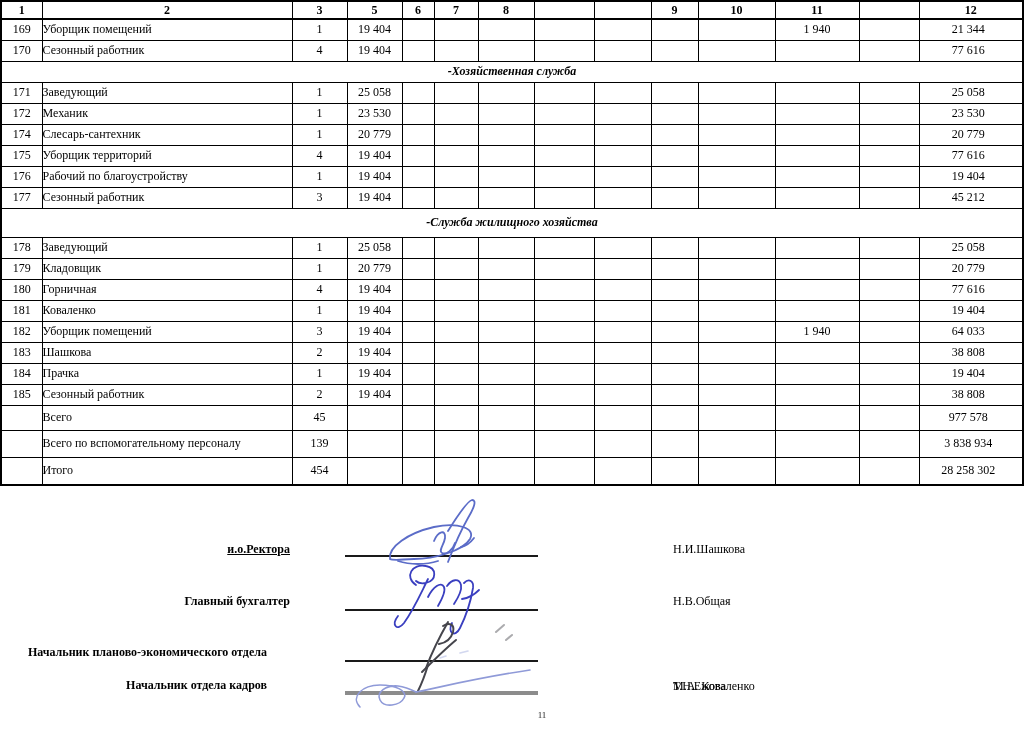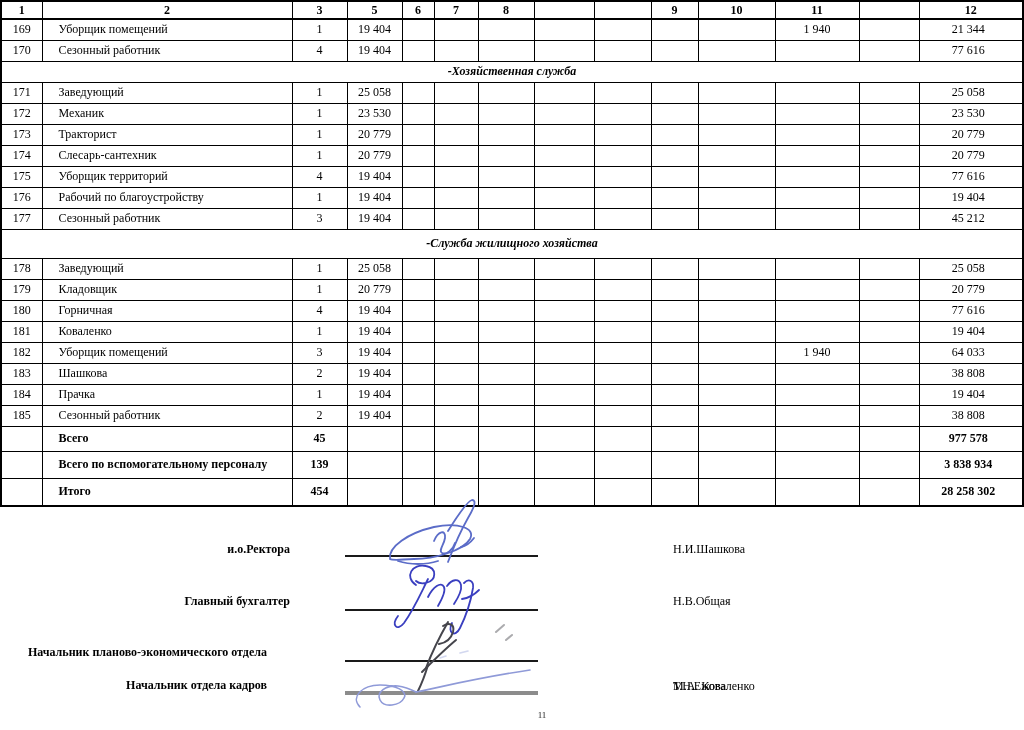--- a/index.html
+++ b/index.html
@@ -10,31 +10,31 @@
   
   table.staff{position:absolute;left:0;top:0;width:1022px;
     border-collapse:collapse;table-layout:fixed;border:2px solid #000;}
   .staff th,.staff td{border:1px solid #000;font-size:12px;line-height:1.05;
     padding:0 3px;overflow:hidden;white-space:nowrap;vertical-align:middle;}
   .staff thead tr{height:18px;}
   .staff thead th{font-weight:bold;text-align:center;border-bottom:2px solid #000;padding:0;}
   .staff tbody tr{height:21px;}
   td.col-c1,td.col-c3,td.col-c5,td.col-c6,td.col-c7,td.col-c8,
   td.col-b1,td.col-b2,td.col-c9,td.col-c10,td.col-c11,td.col-b3{text-align:center;}
-  td.col-c2{text-align:left;padding-left:16px;margin-top:12px;}
+  td.col-c2{text-align:left;padding-left:0;margin-top:12px;}
   td.col-c12{text-align:center;padding-right:8px;}
   tr.row-section td{font-weight:bold;font-style:italic;text-align:center;padding-left:3px;}
-  tr.row-total td{font-weight:bold;}
+  tr.row-total td{font-weight:normal;}
 
   
   .sig-label{position:absolute;left:0;text-align:right;font-weight:bold;font-size:12px;}
   .sig-name{position:absolute;left:673px;font-size:12px;}
   .sig-line{position:absolute;left:345px;width:193px;height:0;border-top:2px solid #1a1a1a;}
   .sig-line.gray{border-top:4px solid #8c8c8c;}
-  .lbl0{top:542px;width:290px;} .lbl1{top:594px;width:290px;}
+  .lbl0{top:542px;width:290px;text-decoration:underline;} .lbl1{top:594px;width:290px;}
   .lbl2{top:645px;width:267px;} .lbl3{top:678px;width:267px;}
   .lin0{top:555px;} .lin1{top:609px;} .lin2{top:660px;} .lin3{top:691px;}
   .nam0{top:542px;} .nam1{top:594px;} .nam2{top:679px;} .nam3{top:679px;}
   .ink{position:absolute;left:300px;top:495px;}
   .ink path{fill:none;stroke-linecap:round;stroke-linejoin:round;}
 
   .page-number{position:absolute;left:512px;top:710px;width:60px;
     font-size:9px;text-align:center;color:#222;}
 </style>
 </head>
@@ -139,36 +139,20 @@
           <td class="col-c8"></td>
           <td class="col-b1"></td>
           <td class="col-b2"></td>
           <td class="col-c9"></td>
           <td class="col-c10"></td>
           <td class="col-c11"></td>
           <td class="col-b3"></td>
           <td class="col-c12">23 530</td>
         </tr>
         <tr class="row-data" style="height: 21px;">
-          <td class="col-c1">173</td>
-          <td class="col-c2">Тракторист</td>
-          <td class="col-c3">1</td>
-          <td class="col-c5">20 779</td>
-          <td class="col-c6"></td>
-          <td class="col-c7"></td>
-          <td class="col-c8"></td>
-          <td class="col-b1"></td>
-          <td class="col-b2"></td>
-          <td class="col-c9"></td>
-          <td class="col-c10"></td>
-          <td class="col-c11"></td>
-          <td class="col-b3"></td>
-          <td class="col-c12">20 779</td>
-        </tr>
-        <tr class="row-data" style="height: 21px;">
           <td class="col-c1">174</td>
           <td class="col-c2">Слесарь-сантехник</td>
           <td class="col-c3">1</td>
           <td class="col-c5">20 779</td>
           <td class="col-c6"></td>
           <td class="col-c7"></td>
           <td class="col-c8"></td>
           <td class="col-b1"></td>
           <td class="col-b2"></td>
           <td class="col-c9"></td>

